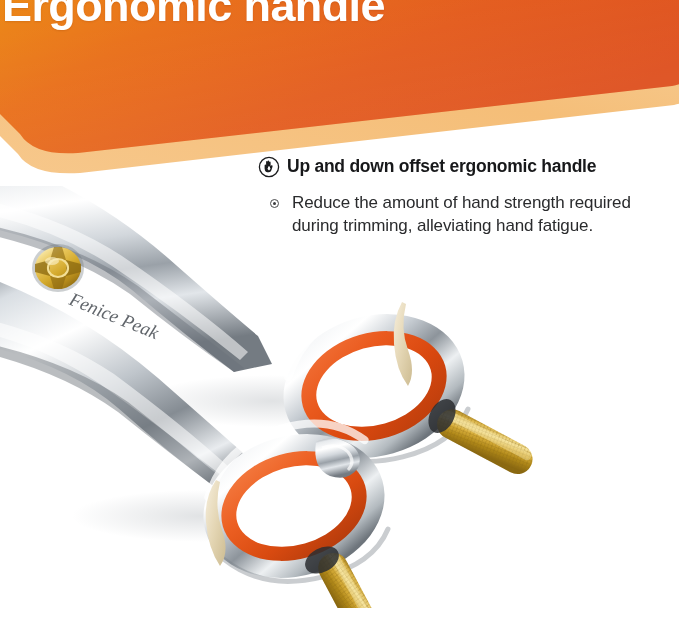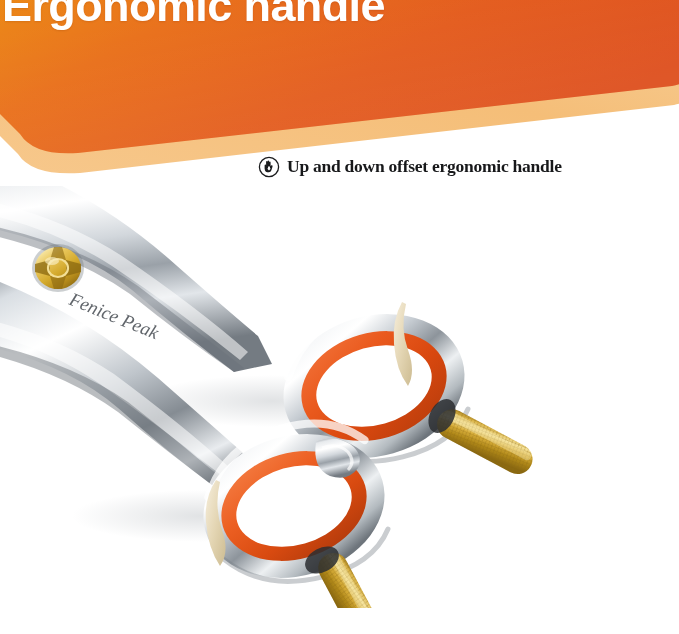--- a/index.html
+++ b/index.html
@@ -41,21 +41,20 @@
   }
   .hand-icon{flex:0 0 auto;width:22px;height:22px;margin-top:0px;}
   .hand-icon svg{display:block;}
   .feat-head-text{
     font-size:17.5px;
     font-weight:bold;
     color:#17181a;
     line-height:1.2;
     letter-spacing:-.25px;
     white-space:nowrap;
-    font-family:Liberation Serif, serif;
   }
 
   ul.feat-list{list-style:none;margin:0;padding:0 0 0 12px;}
   ul.feat-list li{
     position:relative;
     padding-left:22px;
     margin-bottom:14px;
     font-size:17px;
     color:#2a2b2d;
     line-height:1.36;
@@ -125,20 +124,24 @@
 
           <path d="M6.6 12.6 L6.6 9.5 Q6.6 8.6 7.35 8.6 Q8.1 8.6 8.1 9.5 L8.1 6.0 Q8.1 5.1 8.85 5.1 Q9.6 5.1 9.6 6.0 L9.6 5.5 Q9.6 4.6 10.35 4.6 Q11.1 4.6 11.1 5.5 L11.1 6.3 Q11.1 5.5 11.85 5.5 Q12.6 5.5 12.6 6.4 L12.6 10.2 Q13.0 8.9 14.0 9.2 Q14.9 9.5 14.5 10.8 L13.4 14.3 Q12.8 16.2 10.9 16.2 L9.2 16.2 Q7.6 16.2 7.0 14.6 Z" fill="#1a1b1d"></path>
 
           <path d="M10.05 10.6 L11.95 10.6 L11.95 12.6 L12.9 12.6 L11.0 14.6 L9.1 12.6 L10.05 12.6 Z" fill="#ffffff"></path>
         </svg>
       </span>
       <span class="feat-head-text">Up and down offset ergonomic handle</span>
     </div>
 
     <ul class="feat-list">
+      <li>
+        <span class="bullet"></span>
+        <span>Reduce the amount of hand strength required during trimming, alleviating hand fatigue.</span>
+      </li>
     </ul>
   </div>
 
   <div id="scissors">
     <svg width="620" height="470" viewBox="0 0 620 470" xmlns="http://www.w3.org/2000/svg">
       <defs>
 
         <linearGradient id="chromeA" x1="0" y1="0" x2="0.25" y2="1">
           <stop offset="0" stop-color="#8E959C"></stop>
           <stop offset="0.12" stop-color="#E7EAED"></stop>

